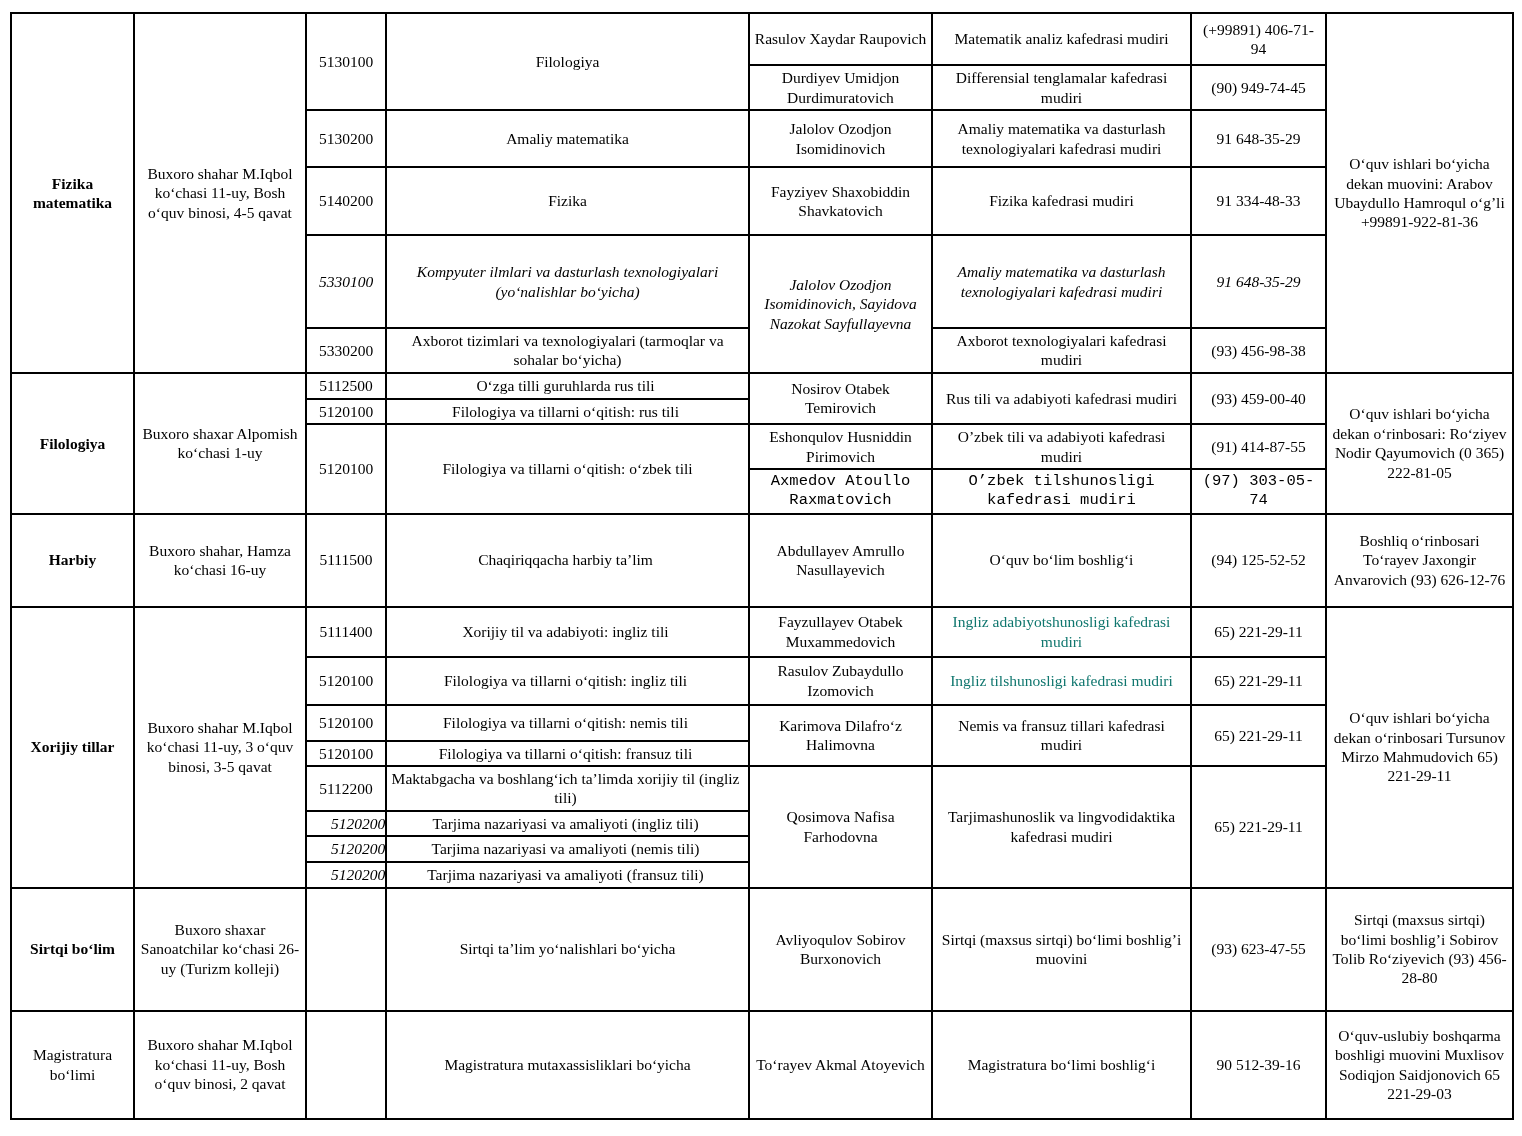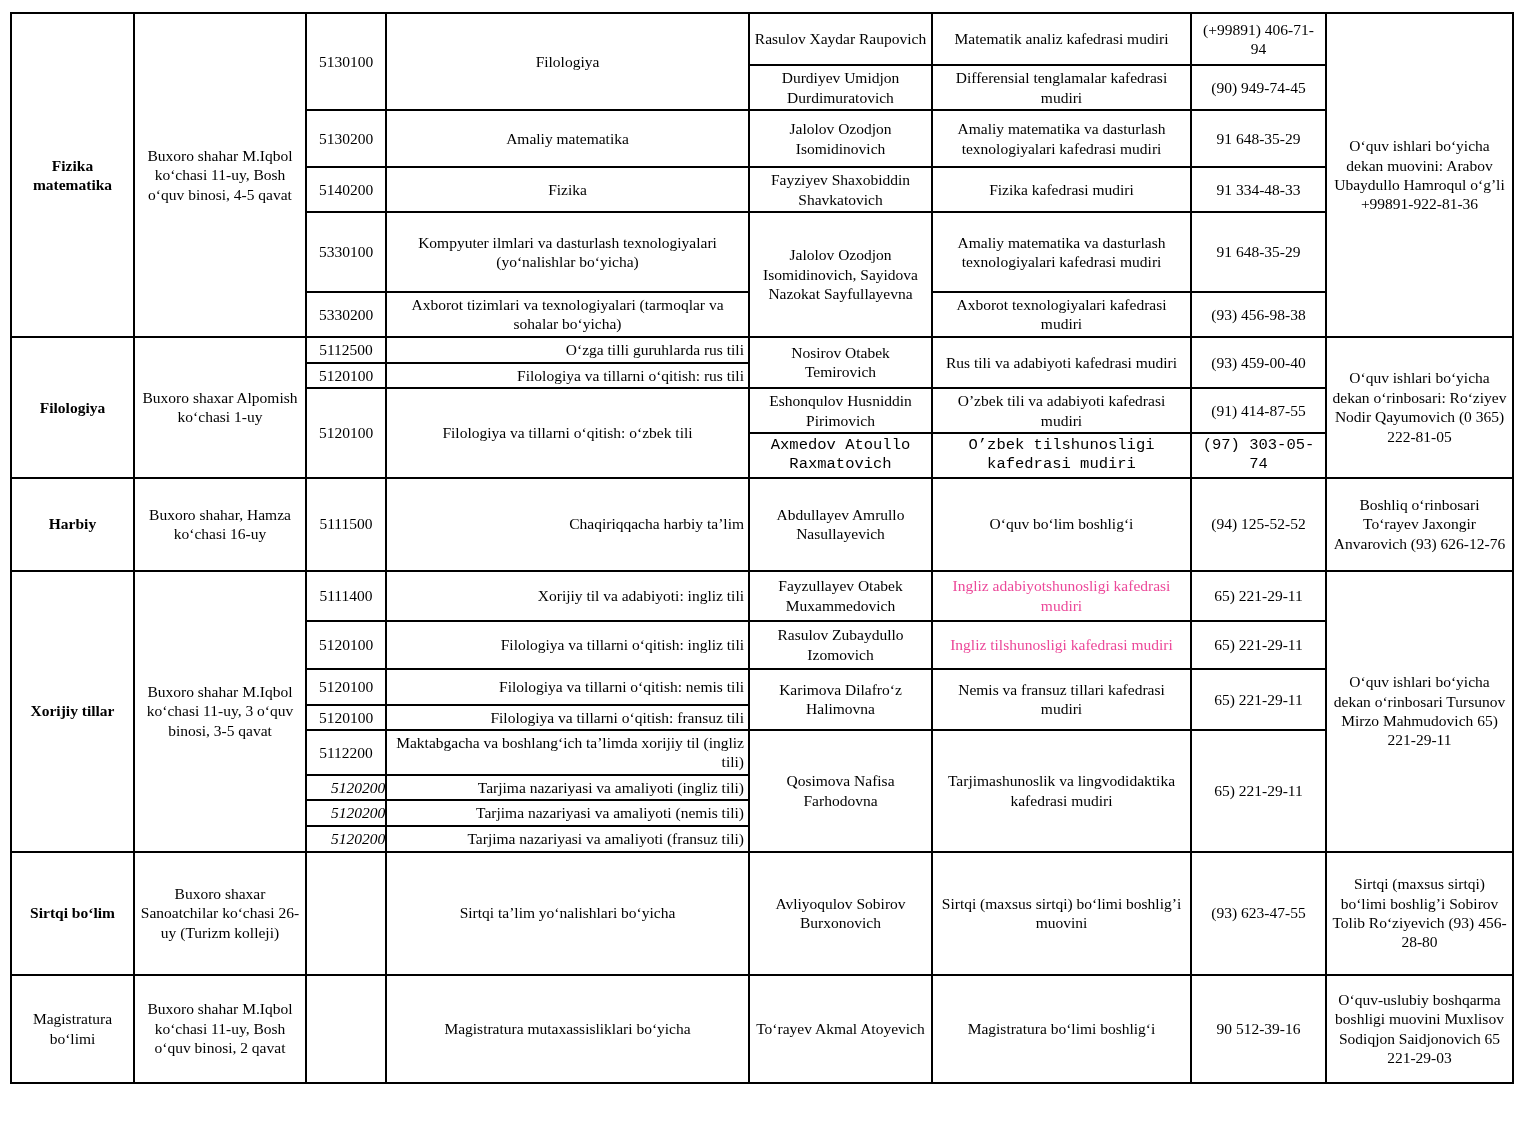--- a/index.html
+++ b/index.html
@@ -22,24 +22,24 @@
     line-height: 1.25;
     color: #000000;
   }
   table.grid td {
     border: 2px solid #000000;
     vertical-align: middle;
     text-align: center;
     padding: 2px 4px;
     overflow: hidden;
   }
-  table.grid td.left { text-align: right; padding-left: 0; }
+  table.grid td.left { text-align: center; padding-left: 0; }
   table.grid td.bold { font-weight: bold; }
   table.grid td.italic { font-style: italic; padding-left: 24px; }
-  table.grid td.gray { color: #ec4899; }
+  table.grid td.gray { color: #0f766e; }
 </style>
 </head>
 <body>
 
 <div class="page">
   <table class="grid" id="grid">
     <colgroup id="cols">
         <col style="width: 123px;">
         <col style="width: 172px;">
         <col style="width: 80px;">
@@ -65,28 +65,28 @@
           <td>Differensial tenglamalar kafedrasi mudiri</td>
           <td>(90) 949-74-45</td>
         </tr>
         <tr style="height: 57px;">
           <td>5130200</td>
           <td>Amaliy matematika</td>
           <td>Jalolov Ozodjon Isomidinovich</td>
           <td>Amaliy matematika va dasturlash texnologiyalari kafedrasi mudiri</td>
           <td>91 648-35-29</td>
         </tr>
-        <tr style="height: 45px; margin-top: 36px;">
+        <tr style="height: 68px; margin-top: 36px;">
           <td>5140200</td>
           <td>Fizika</td>
           <td>Fayziyev Shaxobiddin Shavkatovich</td>
           <td>Fizika  kafedrasi mudiri</td>
           <td>91 334-48-33</td>
         </tr>
-        <tr style="height: 80px;">
+        <tr style="height: 93px; font-style: italic;">
           <td>5330100</td>
           <td>Kompyuter ilmlari va dasturlash texnologiyalari (yo‘nalishlar bo‘yicha)</td>
           <td rowspan="2">Jalolov Ozodjon Isomidinovich, Sayidova Nazokat Sayfullayevna</td>
           <td>Amaliy matematika va dasturlash texnologiyalari kafedrasi mudiri</td>
           <td>91 648-35-29</td>
         </tr>
         <tr style="height: 40px; margin-left: 19px;">
           <td>5330200</td>
           <td>Axborot tizimlari va texnologiyalari (tarmoqlar va sohalar bo‘yicha)</td>
           <td>Axborot texnologiyalari kafedrasi mudiri</td>

